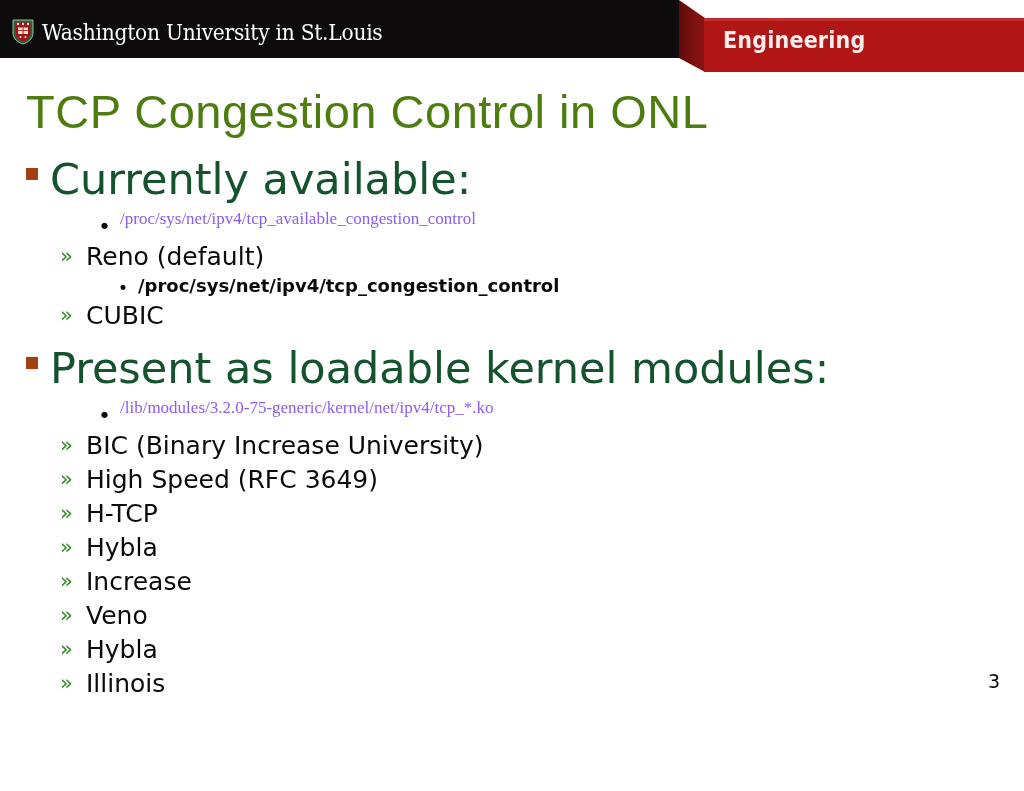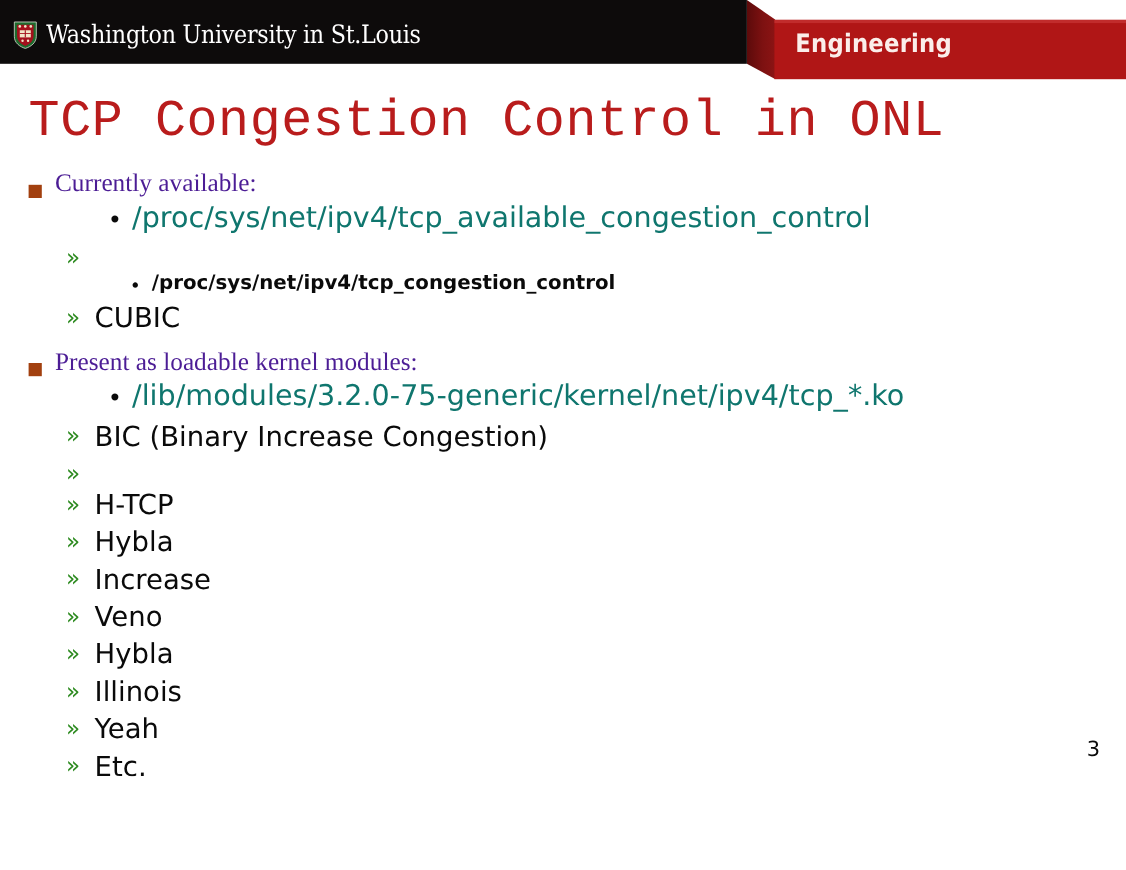--- a/index.html
+++ b/index.html
@@ -99,23 +99,23 @@
     transform-origin: left center;
     letter-spacing: -.3px;
     line-height: 1;
   }
 
   
   .slide-title {
     position: absolute;
     left: 26px;
     top: 86px;
-    font-family: Liberation Mono, monospace;
+    font-family: Liberation Sans, sans-serif;
     font-size: 47px;
-    color: #b91c1c;
+    color: #4d7c0f;
     white-space: nowrap;
     letter-spacing: .5px;
     line-height: 1.1;
   }
 
   
   .body {
     position: absolute;
     left: 0;
     top: 152px;
@@ -137,43 +137,43 @@
     flex: 0 0 24px;
     padding-top: 16px;
   }
   .sq {
     display: block;
     width: 12px;
     height: 12px;
     background: #a2400f;
   }
   .lvl1 .txt {
-    font-size: 23px;
-    color: #4c1d95;
+    font-size: 43px;
+    color: #14532d;
     line-height: 1.28;
-    font-family: Liberation Serif, serif;
   }
 
   
   .lvl2 {
     padding-left: 98px;
     margin-bottom: 2px;
   }
   .lvl2 .marker {
     width: 22px;
     flex: 0 0 22px;
     padding-top: 8px;
     color: #0a0a0a;
     font-size: 22px;
     line-height: 1;
   }
   .lvl2 .txt {
-    font-size: 26px;
-    color: #0f766e;
+    font-size: 17px;
+    color: #8b5cf6;
     line-height: 1.3;
+    font-family: Liberation Serif, serif;
   }
 
   
   .lvl2b {
     padding-left: 60px;
     margin-bottom: 1px;
   }
   .lvl2b .marker {
     width: 26px;
     flex: 0 0 26px;
@@ -261,20 +261,21 @@
       <span class="txt">Currently available:</span>
     </div>
 
     <div class="row lvl2">
       <span class="marker">•</span>
       <span class="txt">/proc/sys/net/ipv4/tcp_available_congestion_control</span>
     </div>
 
     <div class="row lvl2b">
       <span class="marker">»</span>
+      <span class="txt">Reno (default)</span>
     </div>
 
     <div class="row lvl3">
       <span class="marker">•</span>
       <span class="txt">/proc/sys/net/ipv4/tcp_congestion_control</span>
     </div>
 
     <div class="row lvl2b">
       <span class="marker">»</span>
       <span class="txt">CUBIC</span>
@@ -289,24 +290,25 @@
       <span class="txt">Present as loadable kernel modules:</span>
     </div>
 
     <div class="row lvl2">
       <span class="marker">•</span>
       <span class="txt">/lib/modules/3.2.0-75-generic/kernel/net/ipv4/tcp_*.ko</span>
     </div>
 
     <div class="row lvl2b">
       <span class="marker">»</span>
-      <span class="txt">BIC (Binary Increase Congestion)</span>
-    </div>
-    <div class="row lvl2b">
-      <span class="marker">»</span>
+      <span class="txt">BIC (Binary Increase University)</span>
+    </div>
+    <div class="row lvl2b">
+      <span class="marker">»</span>
+      <span class="txt">High Speed (RFC 3649)</span>
     </div>
     <div class="row lvl2b">
       <span class="marker">»</span>
       <span class="txt">H-TCP</span>
     </div>
     <div class="row lvl2b">
       <span class="marker">»</span>
       <span class="txt">Hybla</span>
     </div>
     <div class="row lvl2b">

